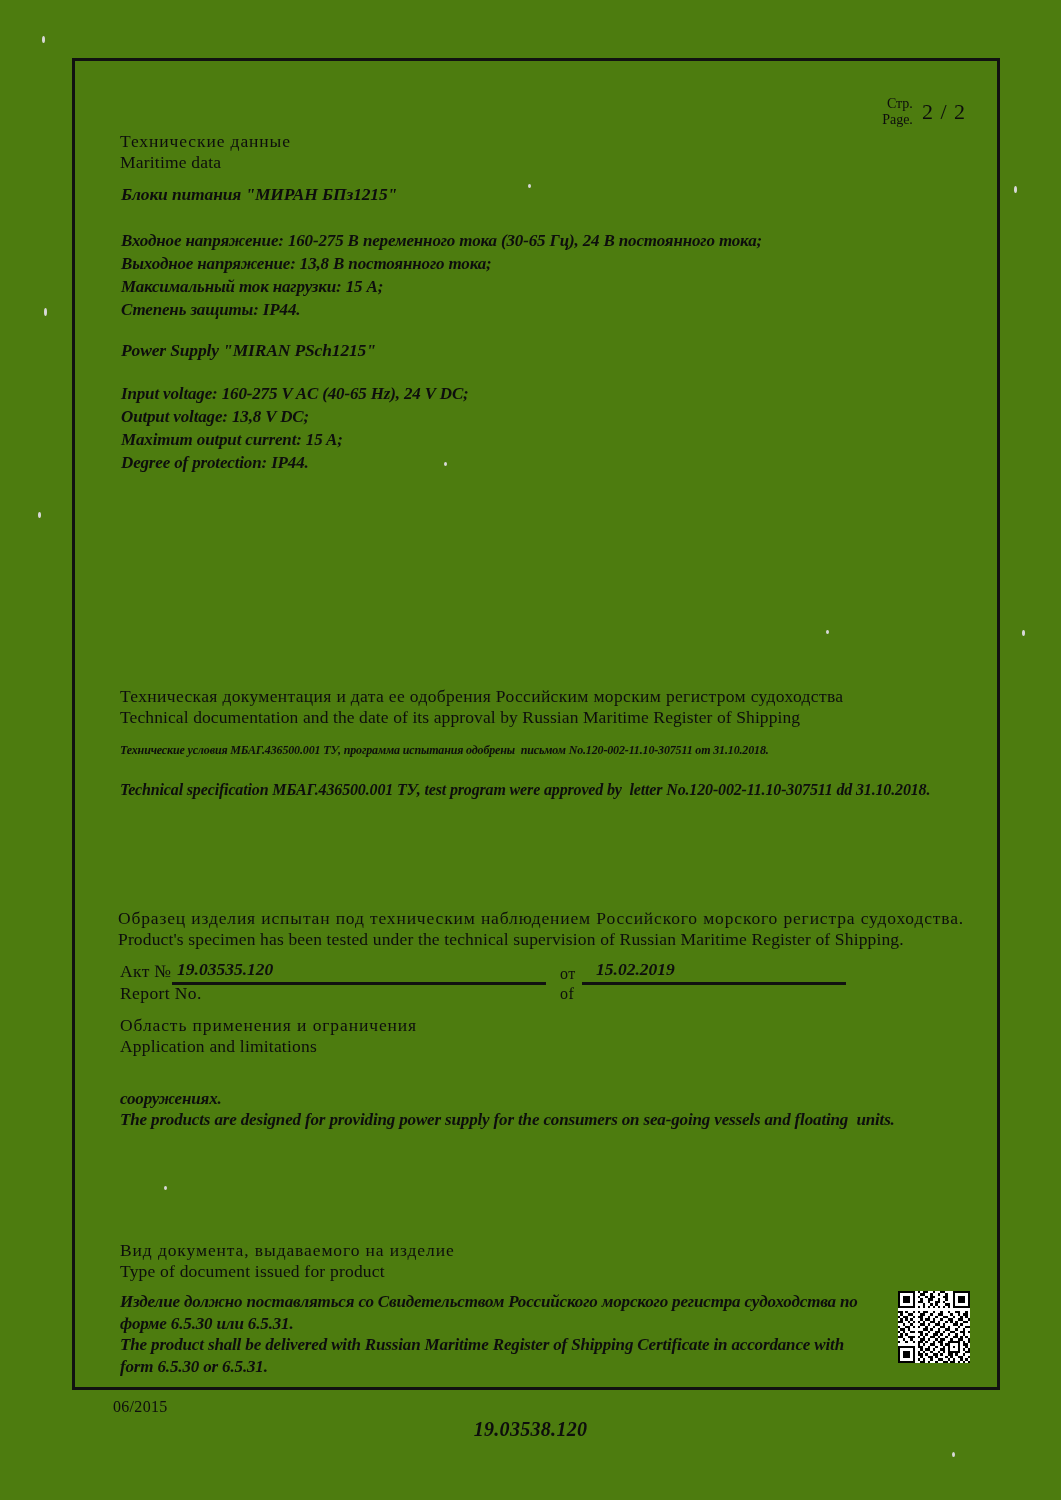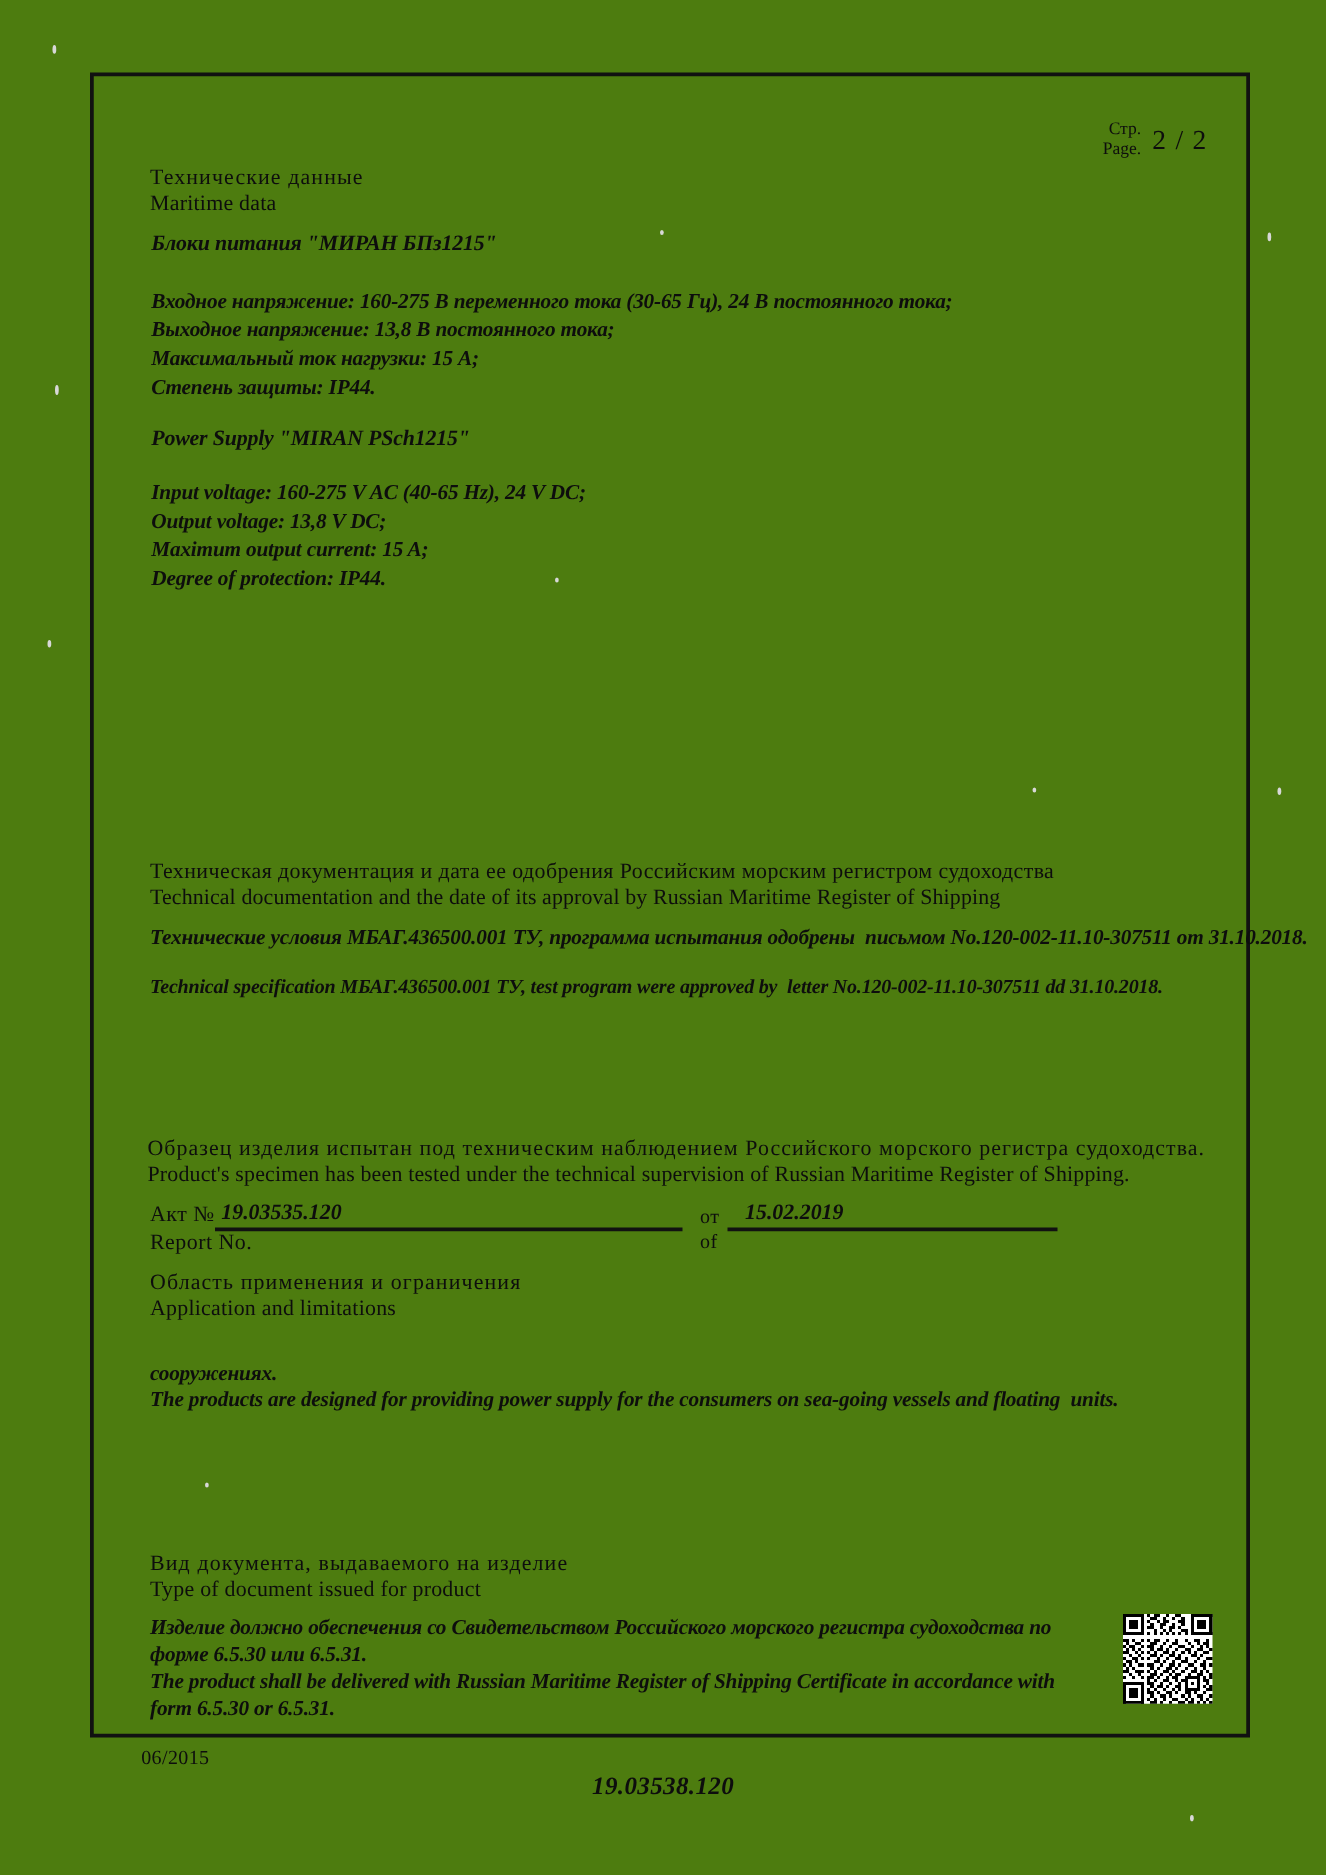--- a/index.html
+++ b/index.html
@@ -168,21 +168,21 @@
   <div class="blk bi bi-big" style="left:121px;top:338px;">Power Supply "MIRAN PSch1215"</div>
 
   <div class="blk bi" style="left:121px;top:382px;">Input voltage: 160-275 V AC (40-65 Hz), 24 V DC;</div>
   <div class="blk bi" style="left:121px;top:405px;">Output voltage: 13,8 V DC;</div>
   <div class="blk bi" style="left:121px;top:428px;">Maximum output current: 15 A;</div>
   <div class="blk bi" style="left:121px;top:451px;">Degree of protection: IP44.</div>
 
   <div class="blk roman" style="left:120px;top:686px;letter-spacing:0.35px;text-align:right;">Техническая документация и дата ее одобрения Российским морским регистром судоходства</div>
   <div class="blk roman" style="left:120px;top:707px;letter-spacing:0.1px;">Technical documentation and the date of its approval by Russian Maritime Register of Shipping</div>
 
-  <div class="blk bi" style="left:120px;top:738px;font-size:17px;">Технические условия МБАГ.436500.001 ТУ, программа испытания одобрены  письмом No.120-002-11.10-307511 от 31.10.2018.</div>
+  <div class="blk bi" style="left:120px;top:738px;font-size:12px;">Технические условия МБАГ.436500.001 ТУ, программа испытания одобрены  письмом No.120-002-11.10-307511 от 31.10.2018.</div>
   <div class="blk bi" style="left:120px;top:778px;font-size:16px;">Technical specification МБАГ.436500.001 ТУ, test program were approved by  letter No.120-002-11.10-307511 dd 31.10.2018.</div>
 
   <div class="blk roman" style="left:118px;top:908px;letter-spacing:0.85px;">Образец изделия испытан под техническим наблюдением Российского морского регистра судоходства.</div>
   <div class="blk roman" style="left:118px;top:929px;letter-spacing:0.15px;">Product's specimen has been tested under the technical supervision of Russian Maritime Register of Shipping.</div>
 
   <div class="blk flabel" style="left:120px;top:961px;">Акт №</div>
   <div class="blk fvalue" style="left:177px;top:959px;">19.03535.120</div>
   <div class="rule" style="left:172px;top:982px;width:374px;"></div>
   <div class="blk flabel" style="left:120px;top:983px;">Report No.</div>
 
@@ -193,21 +193,21 @@
 
   <div class="blk roman roman-sp" style="left:120px;top:1015px;">Область применения и ограничения</div>
   <div class="blk roman" style="left:120px;top:1036px;">Application and limitations</div>
 
   <div class="blk bi" style="left:120px;top:1087px;">сооружениях.</div>
   <div class="blk bi" style="left:120px;top:1108px;">The products are designed for providing power supply for the consumers on sea-going vessels and floating  units.</div>
 
   <div class="blk roman roman-sp" style="left:120px;top:1240px;">Вид документа, выдаваемого на изделие</div>
   <div class="blk roman" style="left:120px;top:1261px;">Type of document issued for product</div>
 
-  <div class="blk bi" style="left:120px;top:1290px;">Изделие должно обеспечения со Свидетельством Российского морского регистра судоходства по</div>
+  <div class="blk bi" style="left:120px;top:1290px;">Изделие должно поставляться со Свидетельством Российского морского регистра судоходства по</div>
   <div class="blk bi" style="left:120px;top:1312px;">форме 6.5.30 или 6.5.31.</div>
   <div class="blk bi" style="left:120px;top:1333px;">The product shall be delivered with Russian Maritime Register of Shipping Certificate in accordance with</div>
   <div class="blk bi" style="left:120px;top:1355px;">form 6.5.30 or 6.5.31.</div>
 
   <svg id="qr" viewBox="0 0 29 29" shape-rendering="crispEdges">
     <rect width="29" height="29" fill="#ffffff"></rect>
     <g fill="#000000">
 
       <rect x="0" y="0" width="7" height="1"></rect>
         <rect x="0" y="6" width="7" height="1"></rect>

